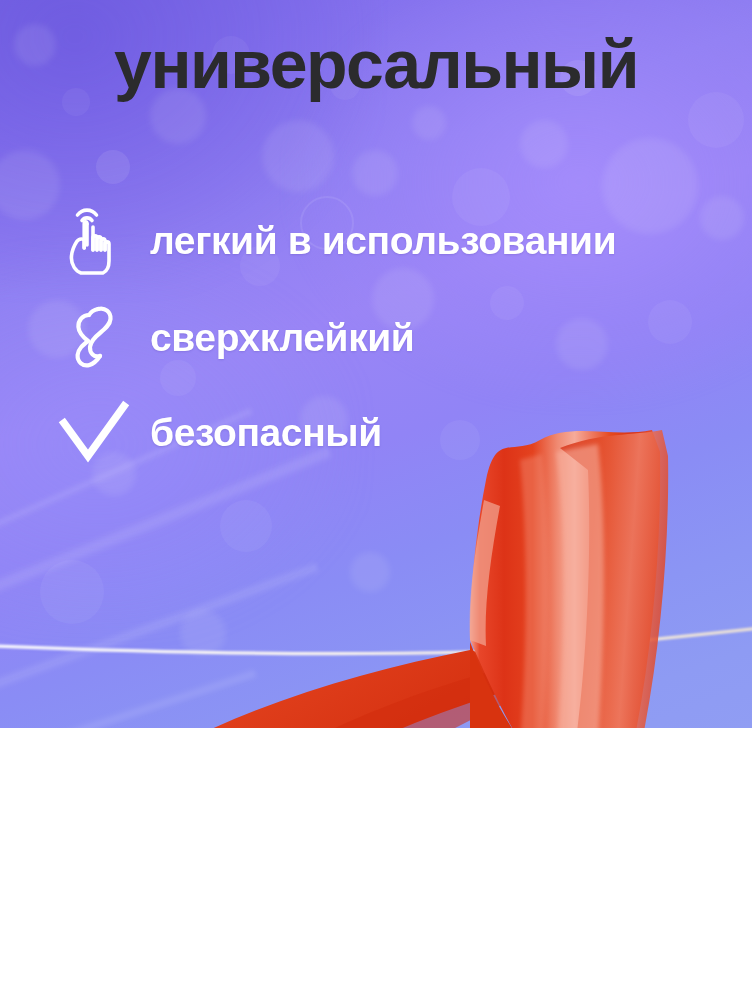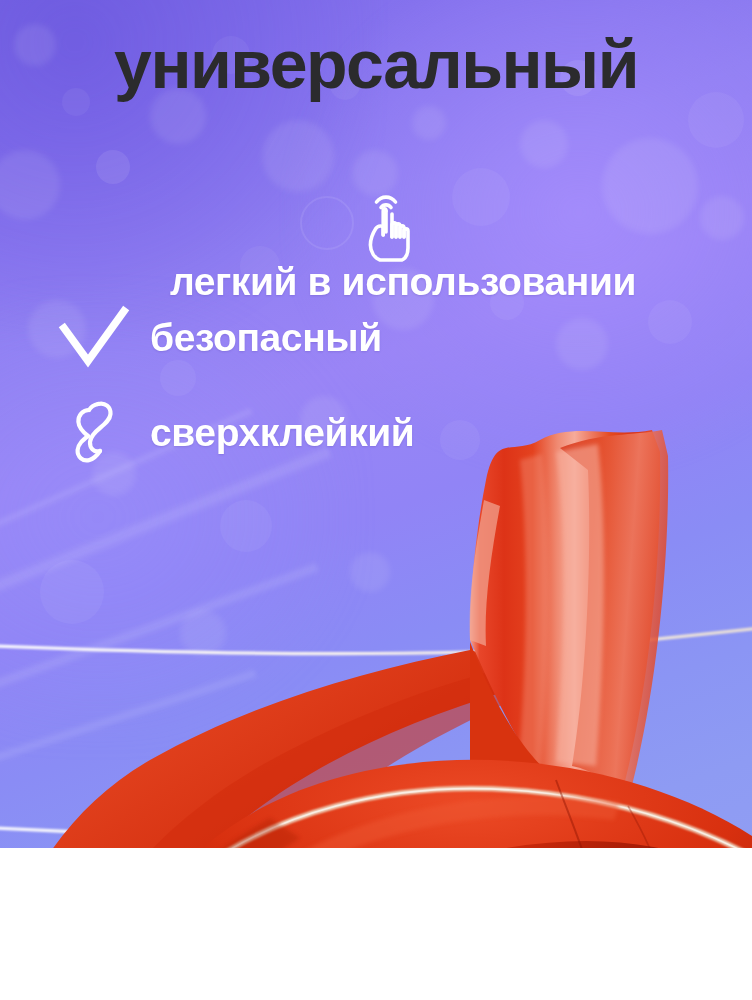--- a/index.html
+++ b/index.html
@@ -6,21 +6,21 @@
   html, body {
     margin: 0;
     padding: 0;
     background: #ffffff;
   }
   * { box-sizing: border-box; }
 
   .banner {
     position: relative;
     width: 752px;
-    height: 848px;
+    height: 728px;
     overflow: hidden;
     font-family: "Liberation Sans", "DejaVu Sans", sans-serif;
     background: #8a7bf0;
   }
 
   
   .bg-base {
     position: absolute;
     inset: 0;
     background:
@@ -119,21 +119,21 @@
     top: 192px;
     width: 690px;
   }
   .feature {
     position: relative;
     display: flex;
     align-items: center;
     height: 92px;
     margin-bottom: 0;
   }
-  .feature:nth-child(1) { height: 96px; flex-direction: column; }
+  .feature:nth-child(1) { height: 96px; }
   .feature:nth-child(2) { height: 98px; }
   .feature:nth-child(3) { height: 92px; }
   .feature:nth-child(4) { height: 92px; }
 
   .f-icon {
     width: 72px;
     min-width: 72px;
     height: 72px;
     display: flex;
     align-items: center;
@@ -408,29 +408,20 @@
           <path d="M35 45 L35 33 C35 30.2, 31 30.2, 31 33 L31 45"></path>
           <path d="M31 45 L31 22"></path>
         </svg>
       </span>
       <span class="f-label">легкий в использовании</span>
     </div>
 
 
     <div class="feature">
       <span class="f-icon">
-        <svg width="72" height="62" viewBox="0 0 72 62" fill="none" stroke="#ffffff" stroke-width="7.5" stroke-linecap="square" stroke-linejoin="miter">
-          <path d="M6 22 L30 55 L66 5"></path>
-        </svg>
-      </span>
-      <span class="f-label">безопасный</span>
-    </div>
-
-    <div class="feature">
-      <span class="f-icon">
         <svg width="46" height="68" viewBox="0 0 46 68" fill="none" stroke="#ffffff" stroke-width="4.2" stroke-linecap="round" stroke-linejoin="round">
 
           <path d="M27 6
                    C34 4, 40 9, 39.5 16
                    C39 22, 34 26, 29 30
                    C24 34, 19.5 38, 19 44
                    C18.6 50, 23 55, 29 53"></path>
           <path d="M18 12
                    C12 12, 7 17, 7.4 24
                    C7.8 30, 12 34, 17 38"></path>
@@ -438,14 +429,23 @@
           <path d="M17 38
                    C12 42, 7 46, 6.6 52
                    C6.2 59, 12 64, 18.5 62
                    C24 60.4, 27 56, 29 53"></path>
           <path d="M27 6 C22 7, 19.5 9.5, 18 12"></path>
         </svg>
       </span>
       <span class="f-label">сверхклейкий</span>
     </div>
 
+    <div class="feature">
+      <span class="f-icon">
+        <svg width="72" height="62" viewBox="0 0 72 62" fill="none" stroke="#ffffff" stroke-width="7.5" stroke-linecap="square" stroke-linejoin="miter">
+          <path d="M6 22 L30 55 L66 5"></path>
+        </svg>
+      </span>
+      <span class="f-label">безопасный</span>
+    </div>
+
   </div>
 </div>
 
 </body></html>

